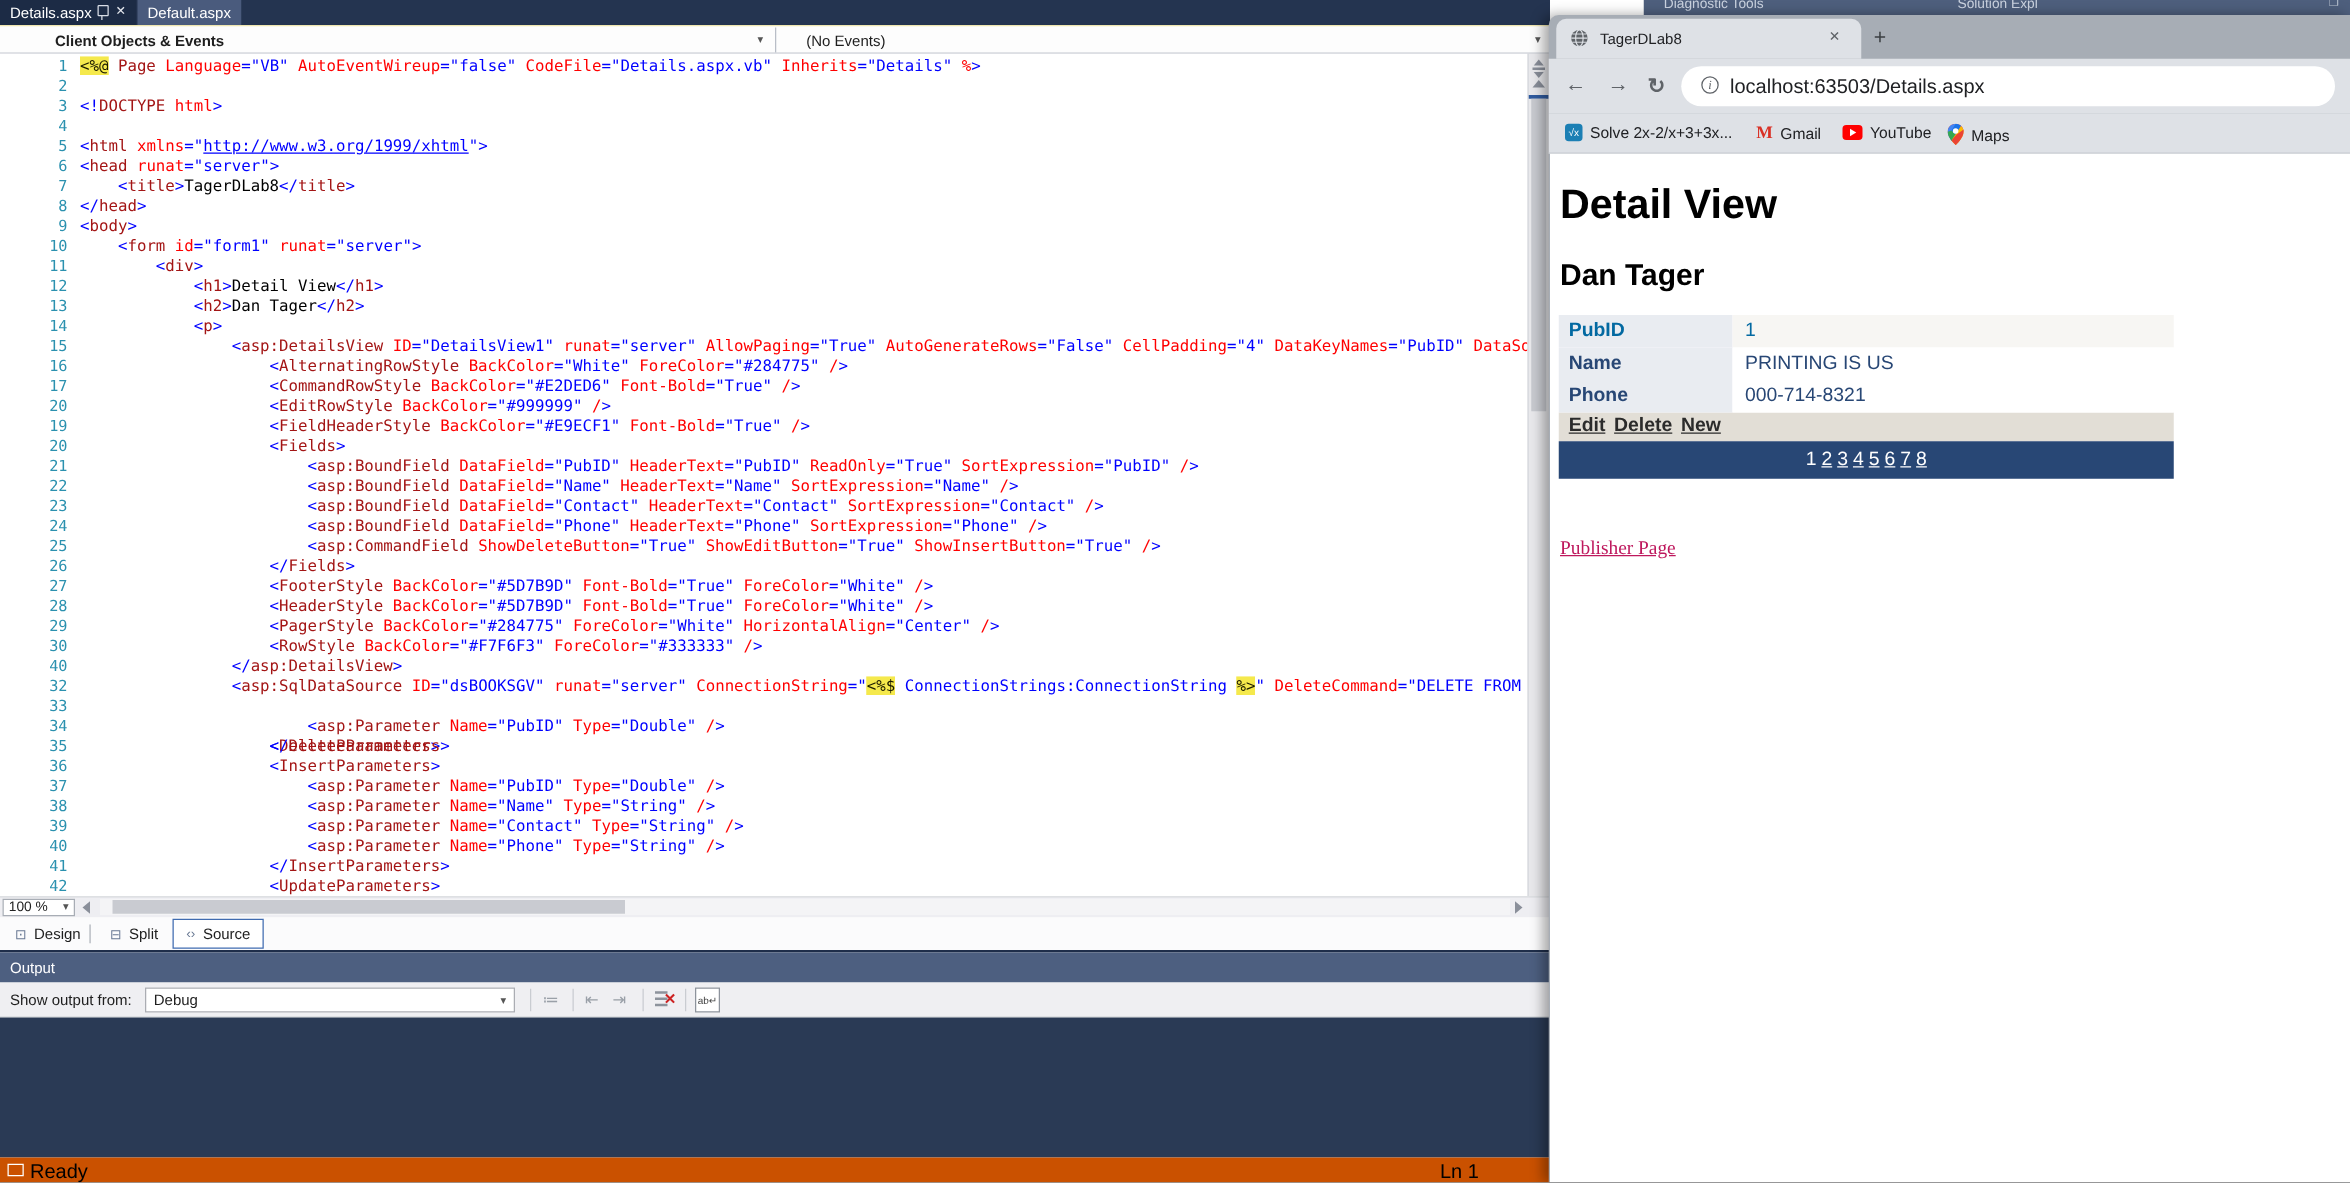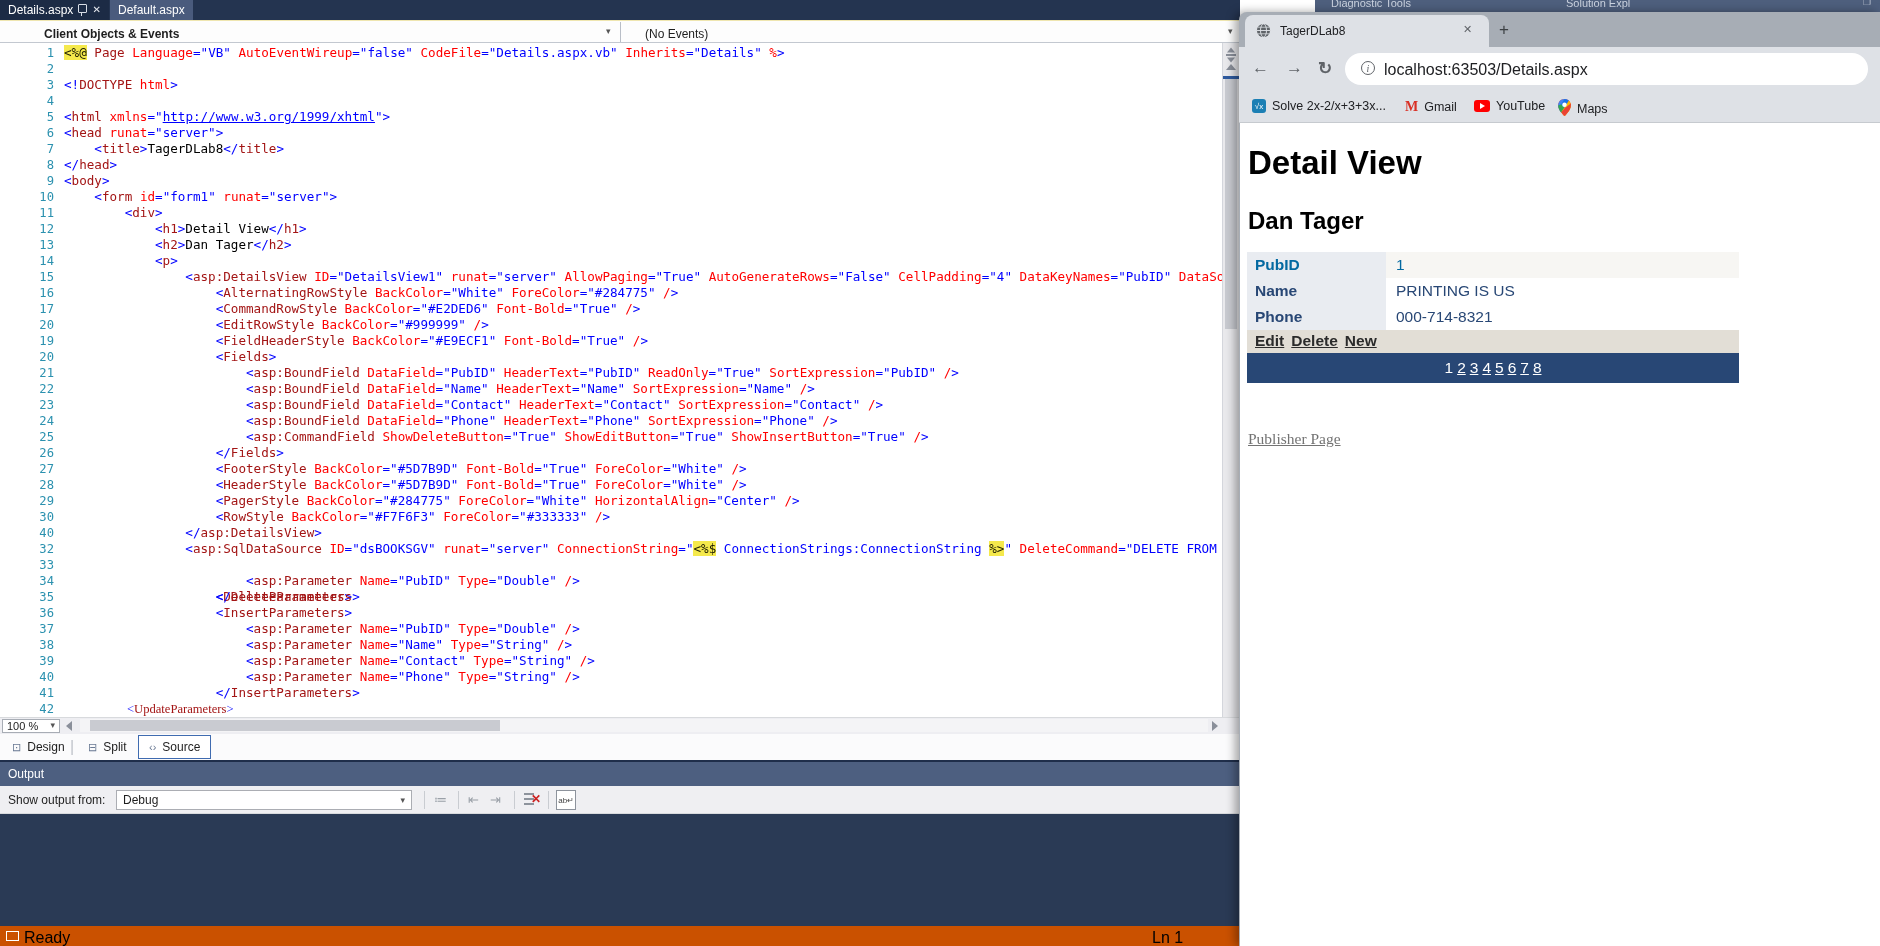--- a/index.html
+++ b/index.html
@@ -118,21 +118,21 @@
   .dv-h{width:139px;background:#e9ecf1;font-weight:bold;padding:4px 0 4px 8px;box-sizing:border-box;}
   .dv-v{width:353px;padding:4px 0 4px 10px;box-sizing:border-box;}
   .c-dark{color:#0369a1}.c-navy{color:#284775}
   .bg-row{background:#f7f6f3}.bg-alt{background:#ffffff}
   #dv-cmd{background:#e2ded6;padding:2px 0 3px 8px;font-weight:bold;}
   #dv-cmd a{color:#2b2b2b;text-decoration:underline;margin-right:7px;}
   #dv-pager{background:#284775;height:30px;display:flex;align-items:center;justify-content:center;gap:4px;
             color:#fff;}
   #dv-pager span{text-decoration:underline;cursor:pointer;}
   #dv-pager span.cur{text-decoration:none;}
-  #pg-link{left:1248px;top:430px;font-size:15.5px;color:#737373;text-decoration:underline;font-family:"Liberation Serif",serif;}
+  #pg-link{left:1248px;top:430px;font-size:15.5px;color:#be185d;text-decoration:underline;font-family:"Liberation Serif",serif;}
 </style>
 </head>
 <body>
 
 <div id="stage">
 
   <div class="abs" id="vs">
 
     <div class="abs" id="vs-tabstrip"></div>
     <div class="abs vs-tab" id="vs-tab-details">
@@ -191,21 +191,21 @@
         <div class="code-row code-text" style="top: 498px;"><span class="k">                </span><span class="b">&lt;</span><span class="m">asp:SqlDataSource</span><span class="k"> </span><span class="r">ID</span><span class="b">=</span><span class="b">"dsBOOKSGV"</span><span class="k"> </span><span class="r">runat</span><span class="b">=</span><span class="b">"server"</span><span class="k"> </span><span class="r">ConnectionString</span><span class="b">=</span><span class="b">"</span><span class="hl">&lt;%$</span><span class="b"> ConnectionStrings:ConnectionString </span><span class="hl">%&gt;</span><span class="b">"</span><span class="k"> </span><span class="r">DeleteCommand</span><span class="b">=</span><span class="b">"</span><span class="b">DELETE FROM [Publisher]</span></div>
         <div class="code-row code-text" style="top: 514px; margin-top: 32px;"><span class="k">                    </span><span class="b">&lt;</span><span class="m">DeleteParameters</span><span class="b">&gt;</span></div>
         <div class="code-row code-text" style="top: 530px;"><span class="k">                        </span><span class="b">&lt;</span><span class="m">asp:Parameter</span><span class="k"> </span><span class="r">Name</span><span class="b">=</span><span class="b">"PubID"</span><span class="k"> </span><span class="r">Type</span><span class="b">=</span><span class="b">"Double"</span><span class="k"> </span><span class="r">/</span><span class="b">&gt;</span></div>
         <div class="code-row code-text" style="top: 546px;"><span class="k">                    </span><span class="b">&lt;/</span><span class="m">DeleteParameters</span><span class="b">&gt;</span></div>
         <div class="code-row code-text" style="top: 562px;"><span class="k">                    </span><span class="b">&lt;</span><span class="m">InsertParameters</span><span class="b">&gt;</span></div>
         <div class="code-row code-text" style="top: 578px;"><span class="k">                        </span><span class="b">&lt;</span><span class="m">asp:Parameter</span><span class="k"> </span><span class="r">Name</span><span class="b">=</span><span class="b">"PubID"</span><span class="k"> </span><span class="r">Type</span><span class="b">=</span><span class="b">"Double"</span><span class="k"> </span><span class="r">/</span><span class="b">&gt;</span></div>
         <div class="code-row code-text" style="top: 594px;"><span class="k">                        </span><span class="b">&lt;</span><span class="m">asp:Parameter</span><span class="k"> </span><span class="r">Name</span><span class="b">=</span><span class="b">"Name"</span><span class="k"> </span><span class="r">Type</span><span class="b">=</span><span class="b">"String"</span><span class="k"> </span><span class="r">/</span><span class="b">&gt;</span></div>
         <div class="code-row code-text" style="top: 610px;"><span class="k">                        </span><span class="b">&lt;</span><span class="m">asp:Parameter</span><span class="k"> </span><span class="r">Name</span><span class="b">=</span><span class="b">"Contact"</span><span class="k"> </span><span class="r">Type</span><span class="b">=</span><span class="b">"String"</span><span class="k"> </span><span class="r">/</span><span class="b">&gt;</span></div>
         <div class="code-row code-text" style="top: 626px;"><span class="k">                        </span><span class="b">&lt;</span><span class="m">asp:Parameter</span><span class="k"> </span><span class="r">Name</span><span class="b">=</span><span class="b">"Phone"</span><span class="k"> </span><span class="r">Type</span><span class="b">=</span><span class="b">"String"</span><span class="k"> </span><span class="r">/</span><span class="b">&gt;</span></div>
         <div class="code-row code-text" style="top: 642px;"><span class="k">                    </span><span class="b">&lt;/</span><span class="m">InsertParameters</span><span class="b">&gt;</span></div>
-        <div class="code-row code-text" style="top: 658px; font-family: Liberation Serif, serif;"><span class="k">                    </span><span class="b">&lt;</span><span class="m">UpdateParameters</span><span class="b">&gt;</span></div>
+        <div class="code-row code-text" style="top: 658px;"><span class="k">                    </span><span class="b">&lt;</span><span class="m">UpdateParameters</span><span class="b">&gt;</span></div>
       </div>
     <div class="abs" id="line-numbers">
         <div class="lnum" style="top: 45px;">1</div>
         <div class="lnum" style="top: 61px;">2</div>
         <div class="lnum" style="top: 77px;">3</div>
         <div class="lnum" style="top: 93px;">4</div>
         <div class="lnum" style="top: 109px;">5</div>
         <div class="lnum" style="top: 125px;">6</div>
         <div class="lnum" style="top: 141px;">7</div>
         <div class="lnum" style="top: 157px;">8</div>

